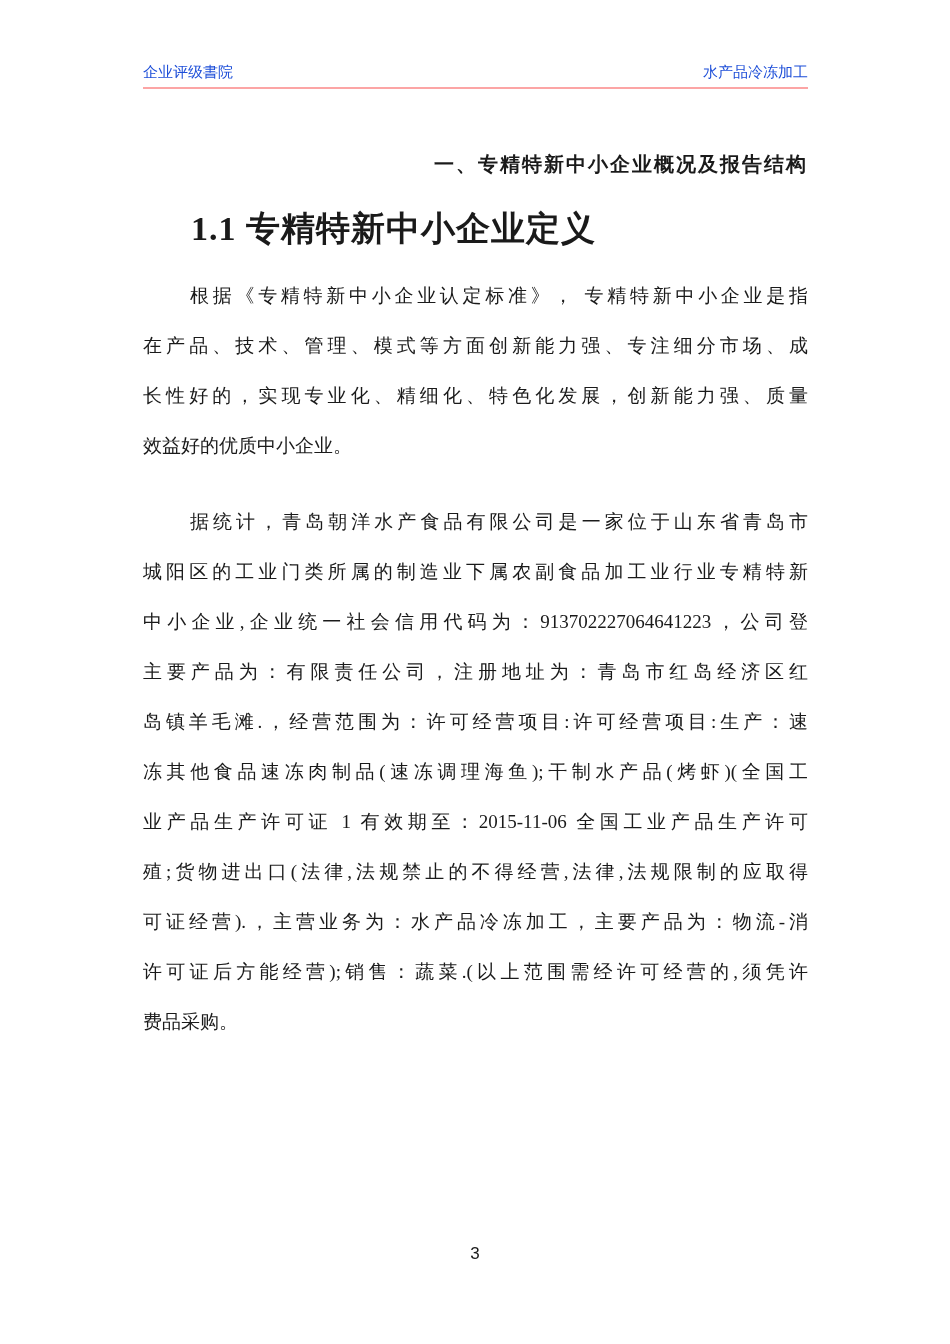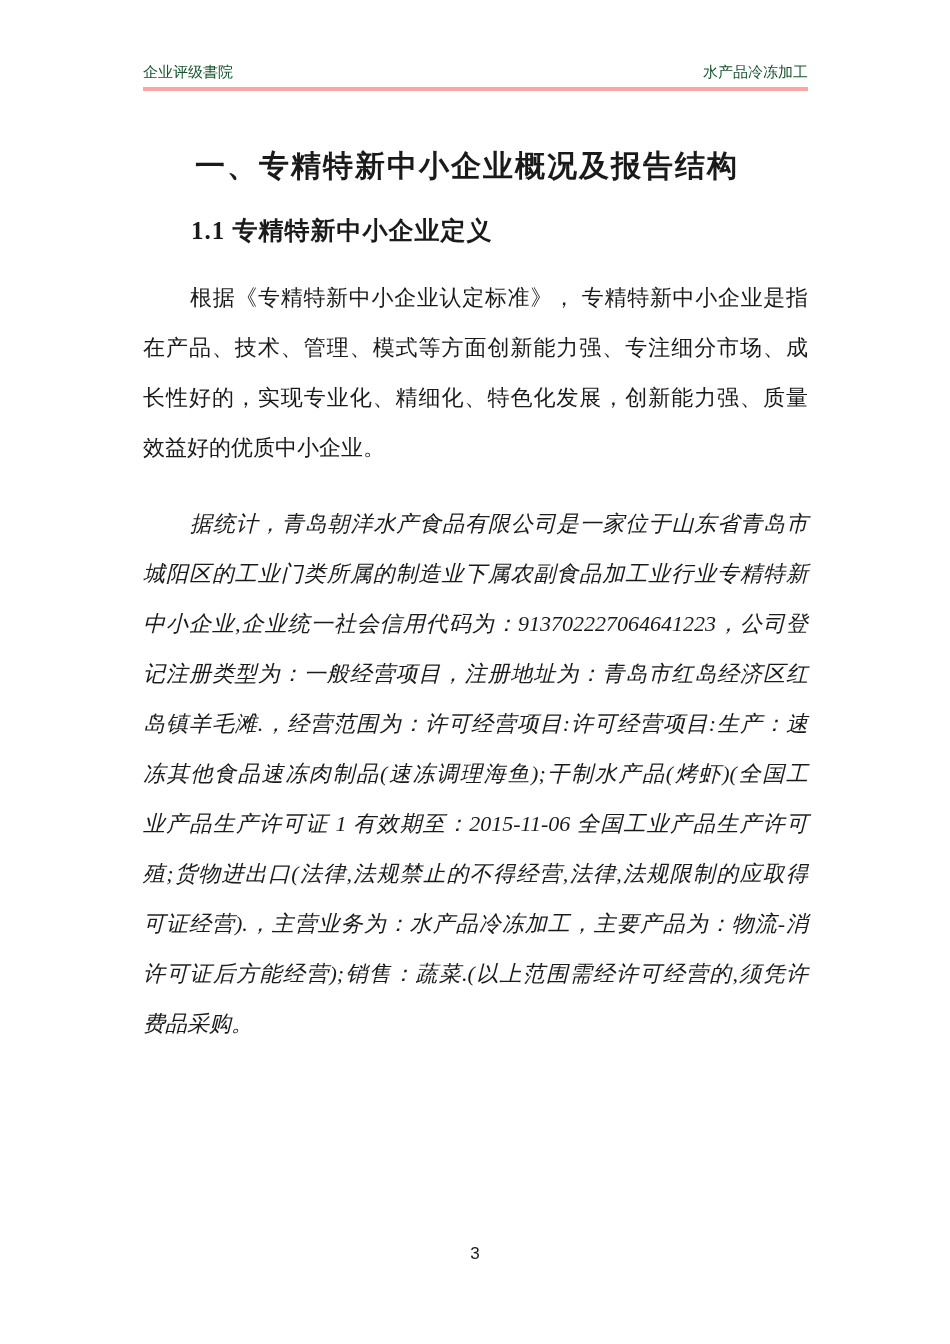--- a/index.html
+++ b/index.html
@@ -13,50 +13,51 @@
     color: #1a1a1a;
   }
   .content {
     width: 665px;
     margin-left: 143px;
   }
   
   .page-header {
     padding-top: 63px;
     padding-bottom: 5px;
-    border-bottom: 4px solid #fca5a5;
+    border-bottom: 2px solid #fca5a5;
     display: flex;
     justify-content: space-between;
     align-items: flex-end;
     font-family: "Liberation Sans", "DejaVu Sans", sans-serif;
     font-size: 15px;
-    color: #14532d;
+    color: #1d4ed8;
   }
   
   .chapter-title {
     margin-top: 56px;
-    font-size: 30px;
+    font-size: 20px;
     font-weight: bold;
     letter-spacing: 2px;
     line-height: 38px;
     padding-left: 52px;
+    text-align: right;
   }
   .section-title {
-    font-size: 25px;
+    font-size: 34px;
     font-weight: bold;
     letter-spacing: 1px;
     line-height: 32px;
     padding-left: 48px;
   }
   .section-title.s11 { margin-top: 30px; }
   .section-title.s12 { margin-top: 14px; }
   
-  .para { font-size: 22px; }
+  .para { font-size: 19px; }
   .para.p1 { margin-top: 26px; }
-  .para.p2 { margin-top: 26px; font-style: italic; }
+  .para.p2 { margin-top: 26px; }
   .line {
     line-height: 50px;
     text-align: justify;
     text-align-last: justify;
     white-space: nowrap;
   }
   .line.indent { padding-left: 47px; }
   .line.last {
     text-align: center;
     text-align-last: left;
@@ -92,21 +93,21 @@
     <div class="line">在产品、技术、管理、模式等方面创新能力强、专注细分市场、成</div>
     <div class="line">长性好的，实现专业化、精细化、特色化发展，创新能力强、质量</div>
     <div class="line last">效益好的优质中小企业。</div>
   </div>
 
 
   <div class="para p2">
     <div class="line indent">据统计，青岛朝洋水产食品有限公司是一家位于山东省青岛市</div>
     <div class="line">城阳区的工业门类所属的制造业下属农副食品加工业行业专精特新</div>
     <div class="line">中小企业,企业统一社会信用代码为：913702227064641223，公司登</div>
-    <div class="line">记注册类型为：一般经营项目，注册地址为：青岛市红岛经济区红</div>
+    <div class="line">主要产品为：有限责任公司，注册地址为：青岛市红岛经济区红</div>
     <div class="line">岛镇羊毛滩.，经营范围为：许可经营项目:许可经营项目:生产：速</div>
     <div class="line">冻其他食品速冻肉制品(速冻调理海鱼);干制水产品(烤虾)(全国工</div>
     <div class="line">业产品生产许可证 1 有效期至：2015-11-06 全国工业产品生产许可</div>
     <div class="line">殖;货物进出口(法律,法规禁止的不得经营,法律,法规限制的应取得</div>
     <div class="line">可证经营).，主营业务为：水产品冷冻加工，主要产品为：物流-消</div>
     <div class="line">许可证后方能经营);销售：蔬菜.(以上范围需经许可经营的,须凭许</div>
     <div class="line last">费品采购。</div>
   </div>
 
 </div>

